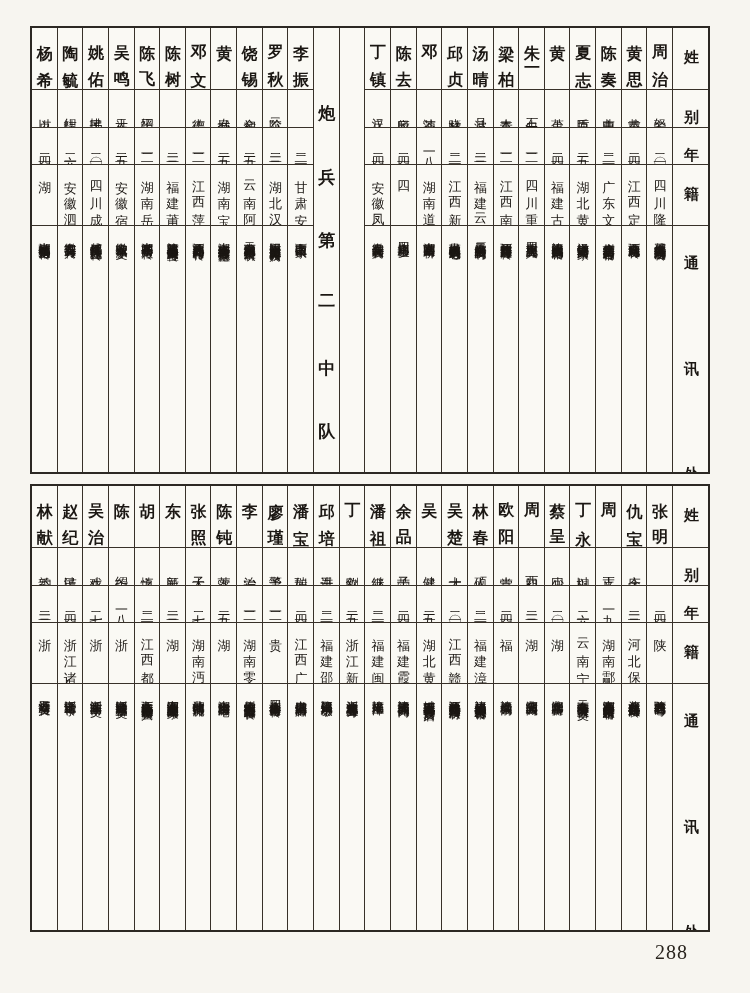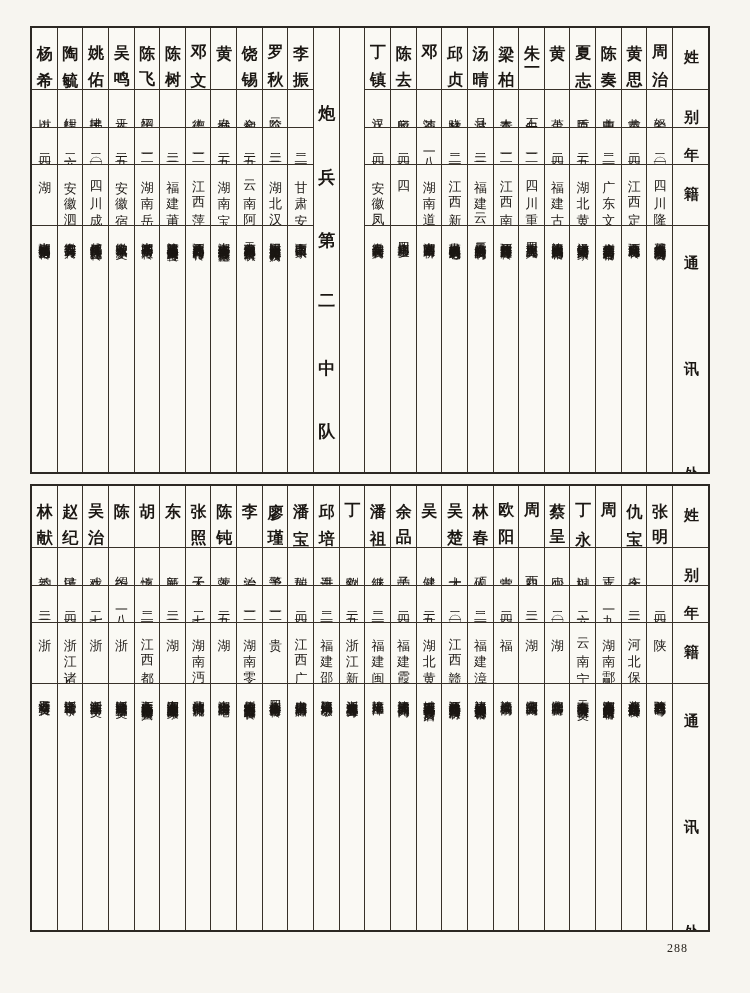--- a/index.html
+++ b/index.html
@@ -88,21 +88,21 @@
     font-weight: 700;
     height: 72%;
     text-align: justify;
     text-align-last: justify;
     text-justify: inter-character;
   }
   .page-number {
     margin-top: 9px;
     padding-right: 22px;
     text-align: right;
-    font-size: 12px;
+    font-size: 20px;
     letter-spacing: 1px;
     color: #2a251f;
   }
 </style>
 </head>
 <body>
 
 <div class="page">
 
   <div class="vtable" id="top-table">

